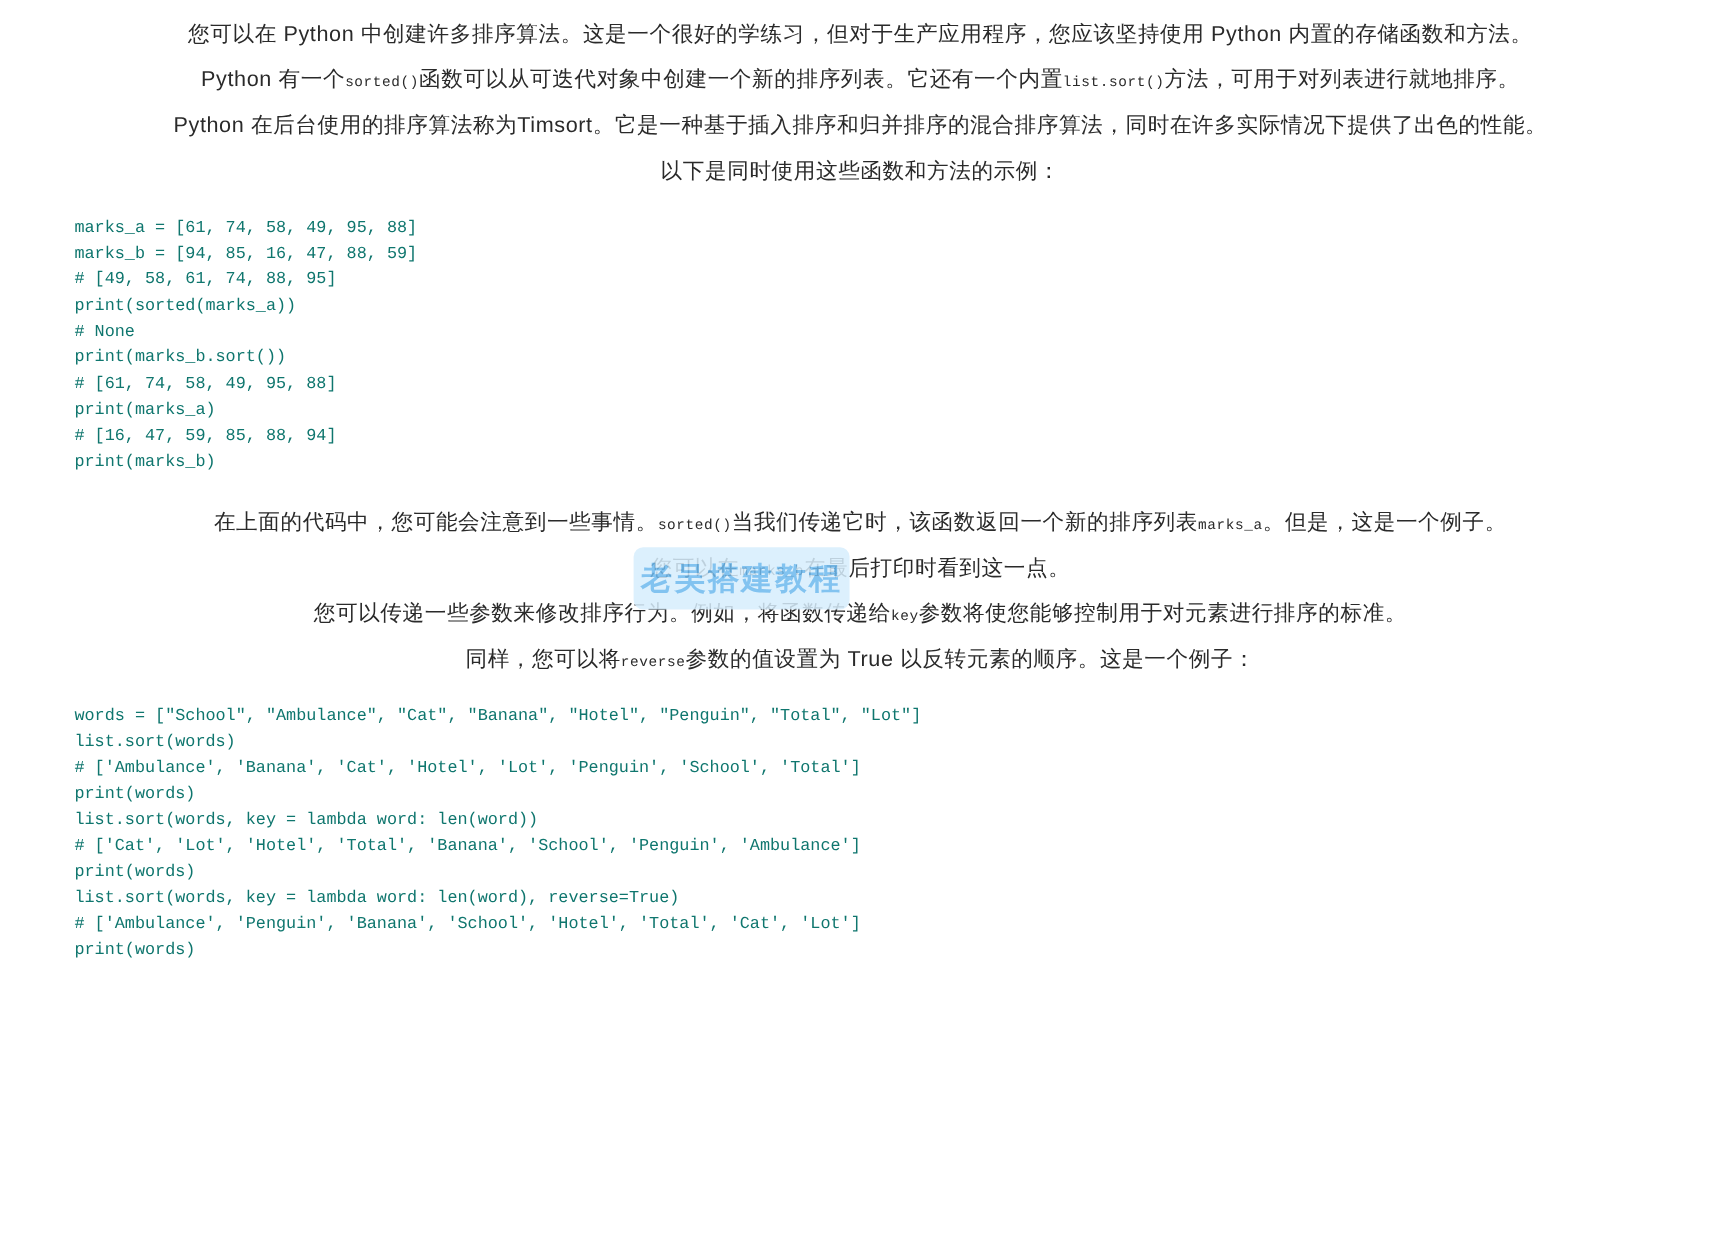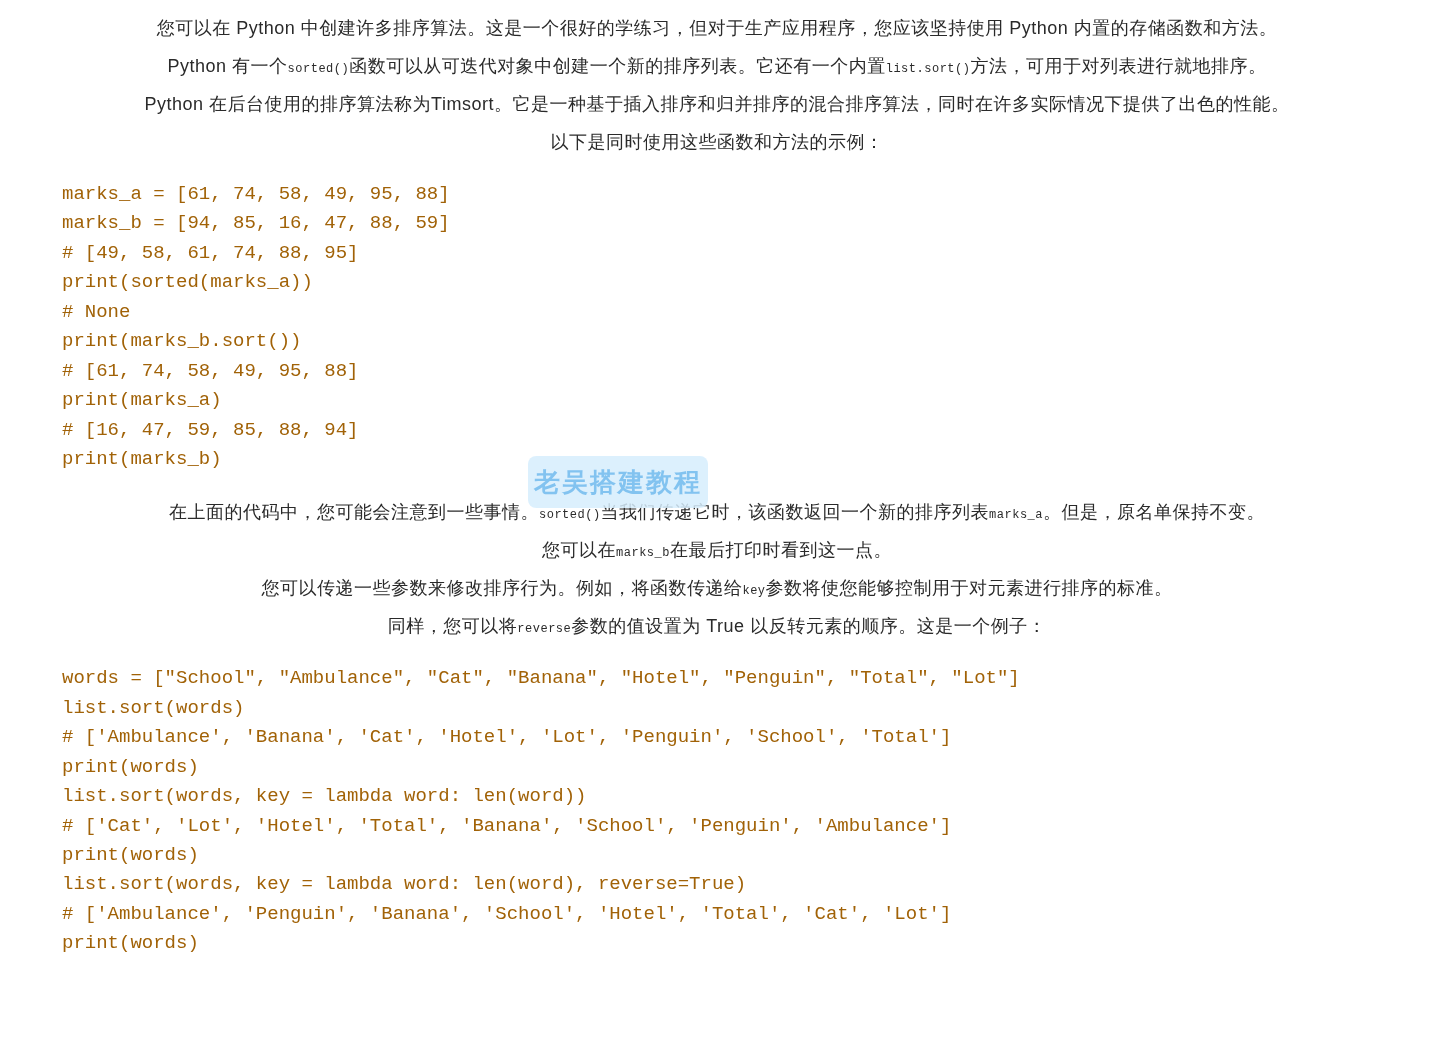--- a/index.html
+++ b/index.html
@@ -21,23 +21,23 @@
       letter-spacing: 0.5px;
       text-align: center;
     }
     .inline-code {
       font-family: "SFMono-Regular", Consolas, "Liberation Mono", Menlo, monospace;
       font-size: 12px;
       color: #2a2a2a;
     }
     .code-block {
       font-family: "SFMono-Regular", Consolas, "Liberation Mono", Menlo, monospace;
-      font-size: 19px;
+      font-size: 14px;
       line-height: 1.55;
-      color: #a16207;
+      color: #0f766e;
       padding: 14px 0 14px 54px;
       white-space: pre;
       margin: 6px 0;
     }
     .watermark {
       position: absolute;
       left: 520px;
       top: 446px;
       pointer-events: none;
       opacity: 0.85;
@@ -93,21 +93,21 @@
 # [61, 74, 58, 49, 95, 88]
 print(marks_a)
 # [16, 47, 59, 85, 88, 94]
 print(marks_b)</pre>
 
   <div class="watermark">
     <div class="watermark-main">老吴搭建教程</div>
   </div>
 
   <p class="paragraph">
-    <span>在上面的代码中，您可能会注意到一些事情。</span><span class="inline-code">sorted()</span><span>当我们传递它时，该函数返回一个新的排序列表</span><span class="inline-code">marks_a</span><span>。但是，原名单保持不变。</span>
+    <span>在上面的代码中，您可能会注意到一些事情。</span><span class="inline-code">sorted()</span><span>当我们传递它时，该函数返回一个新的排序列表</span><span class="inline-code">marks_a</span><span>。但是，这是一个例子。</span>
   </p>
 
 
   <p class="paragraph">
     <span>您可以在</span><span class="inline-code">marks_b</span><span>在最后打印时看到这一点。</span>
   </p>
 
   <p class="paragraph">
     <span>您可以传递一些参数来修改排序行为。例如，将函数传递给</span><span class="inline-code">key</span><span>参数将使您能够控制用于对元素进行排序的标准。</span>
   </p>

